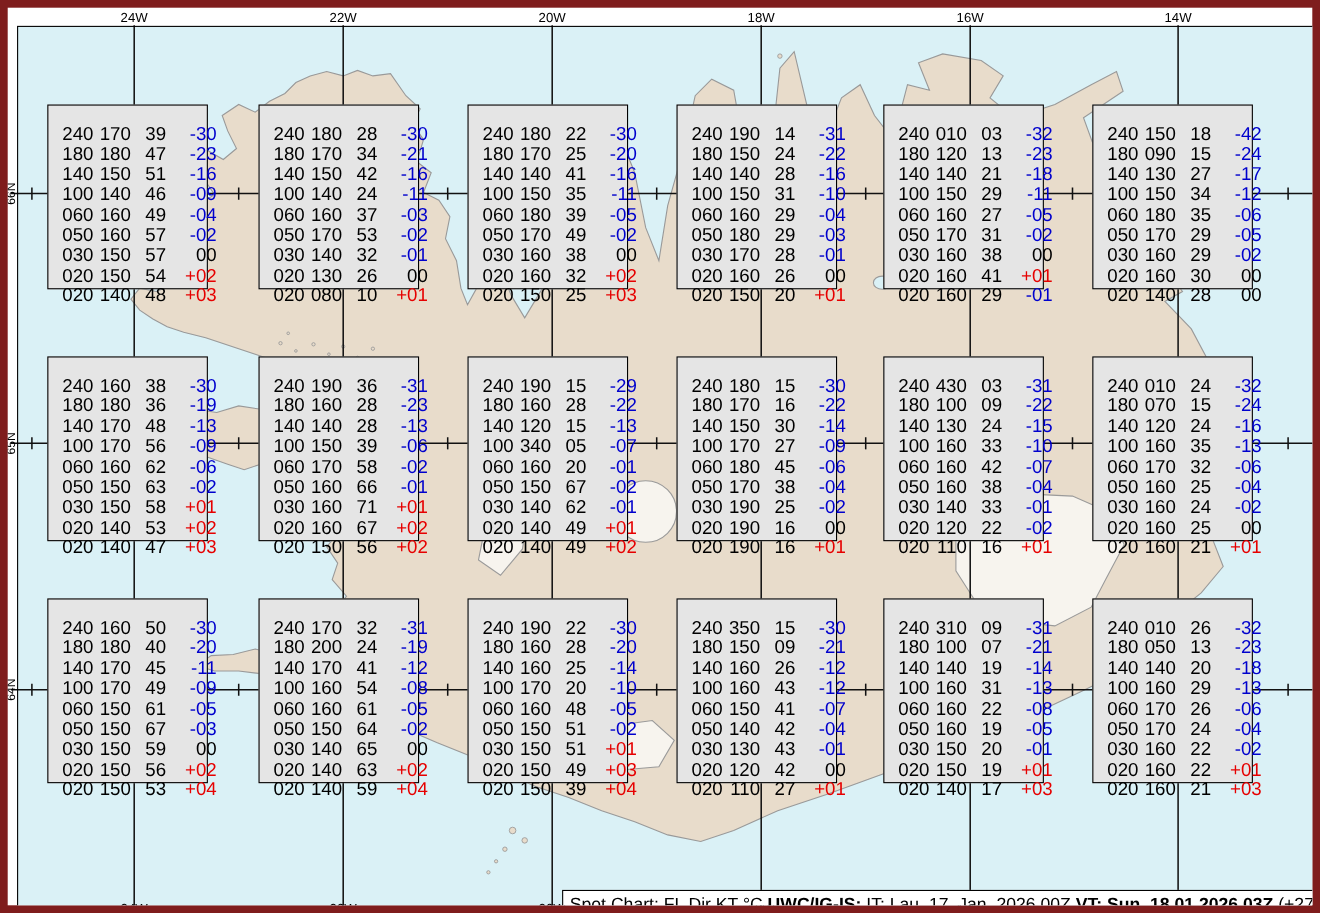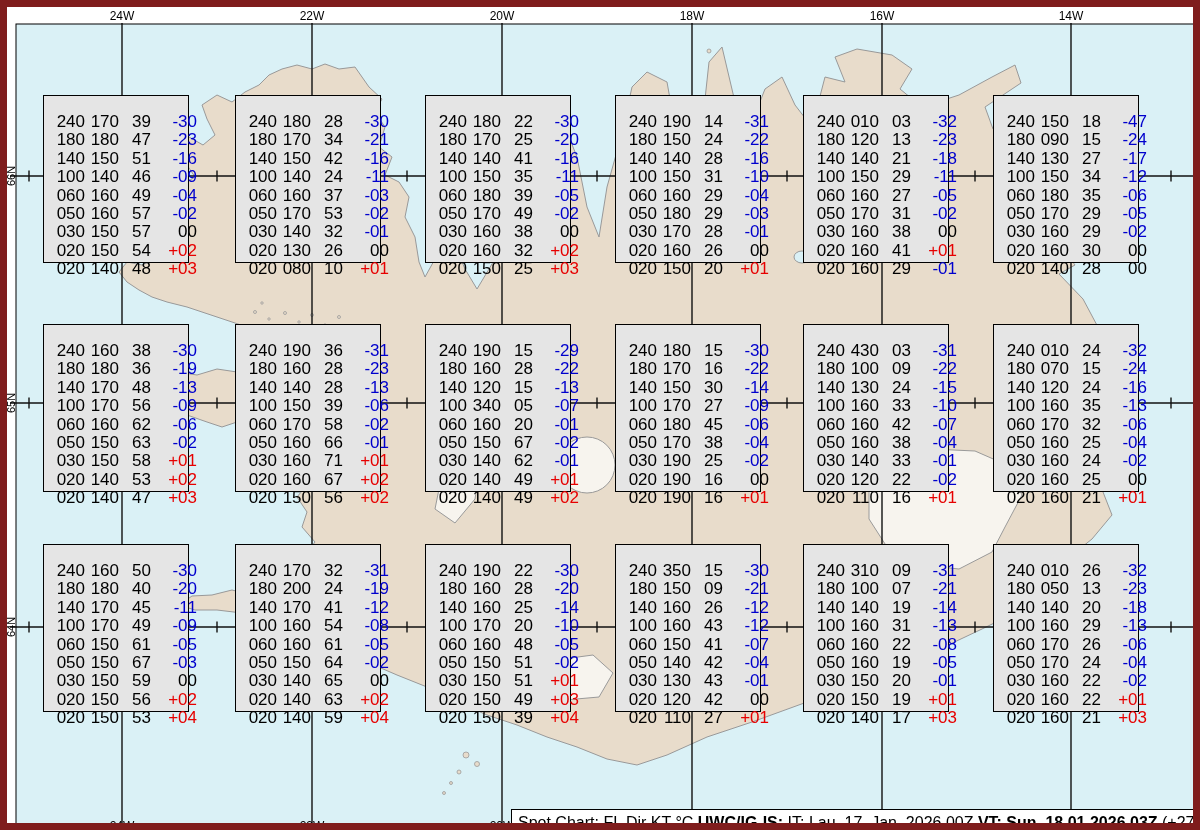--- a/index.html
+++ b/index.html
@@ -419,21 +419,21 @@
           <span>160</span>
           <span>29</span>
           <span class="neg">-01</span>
         </div>
       </div>
       <div class="spot-box" style="left: 986px; top: 88px;">
         <div class="spot-row">
           <span>240</span>
           <span>150</span>
           <span>18</span>
-          <span class="neg">-47</span>
+          <span class="neg">-42</span>
         </div>
         <div class="spot-row">
           <span>180</span>
           <span>090</span>
           <span>15</span>
           <span class="neg">-24</span>
         </div>
         <div class="spot-row">
           <span>140</span>
           <span>130</span>

